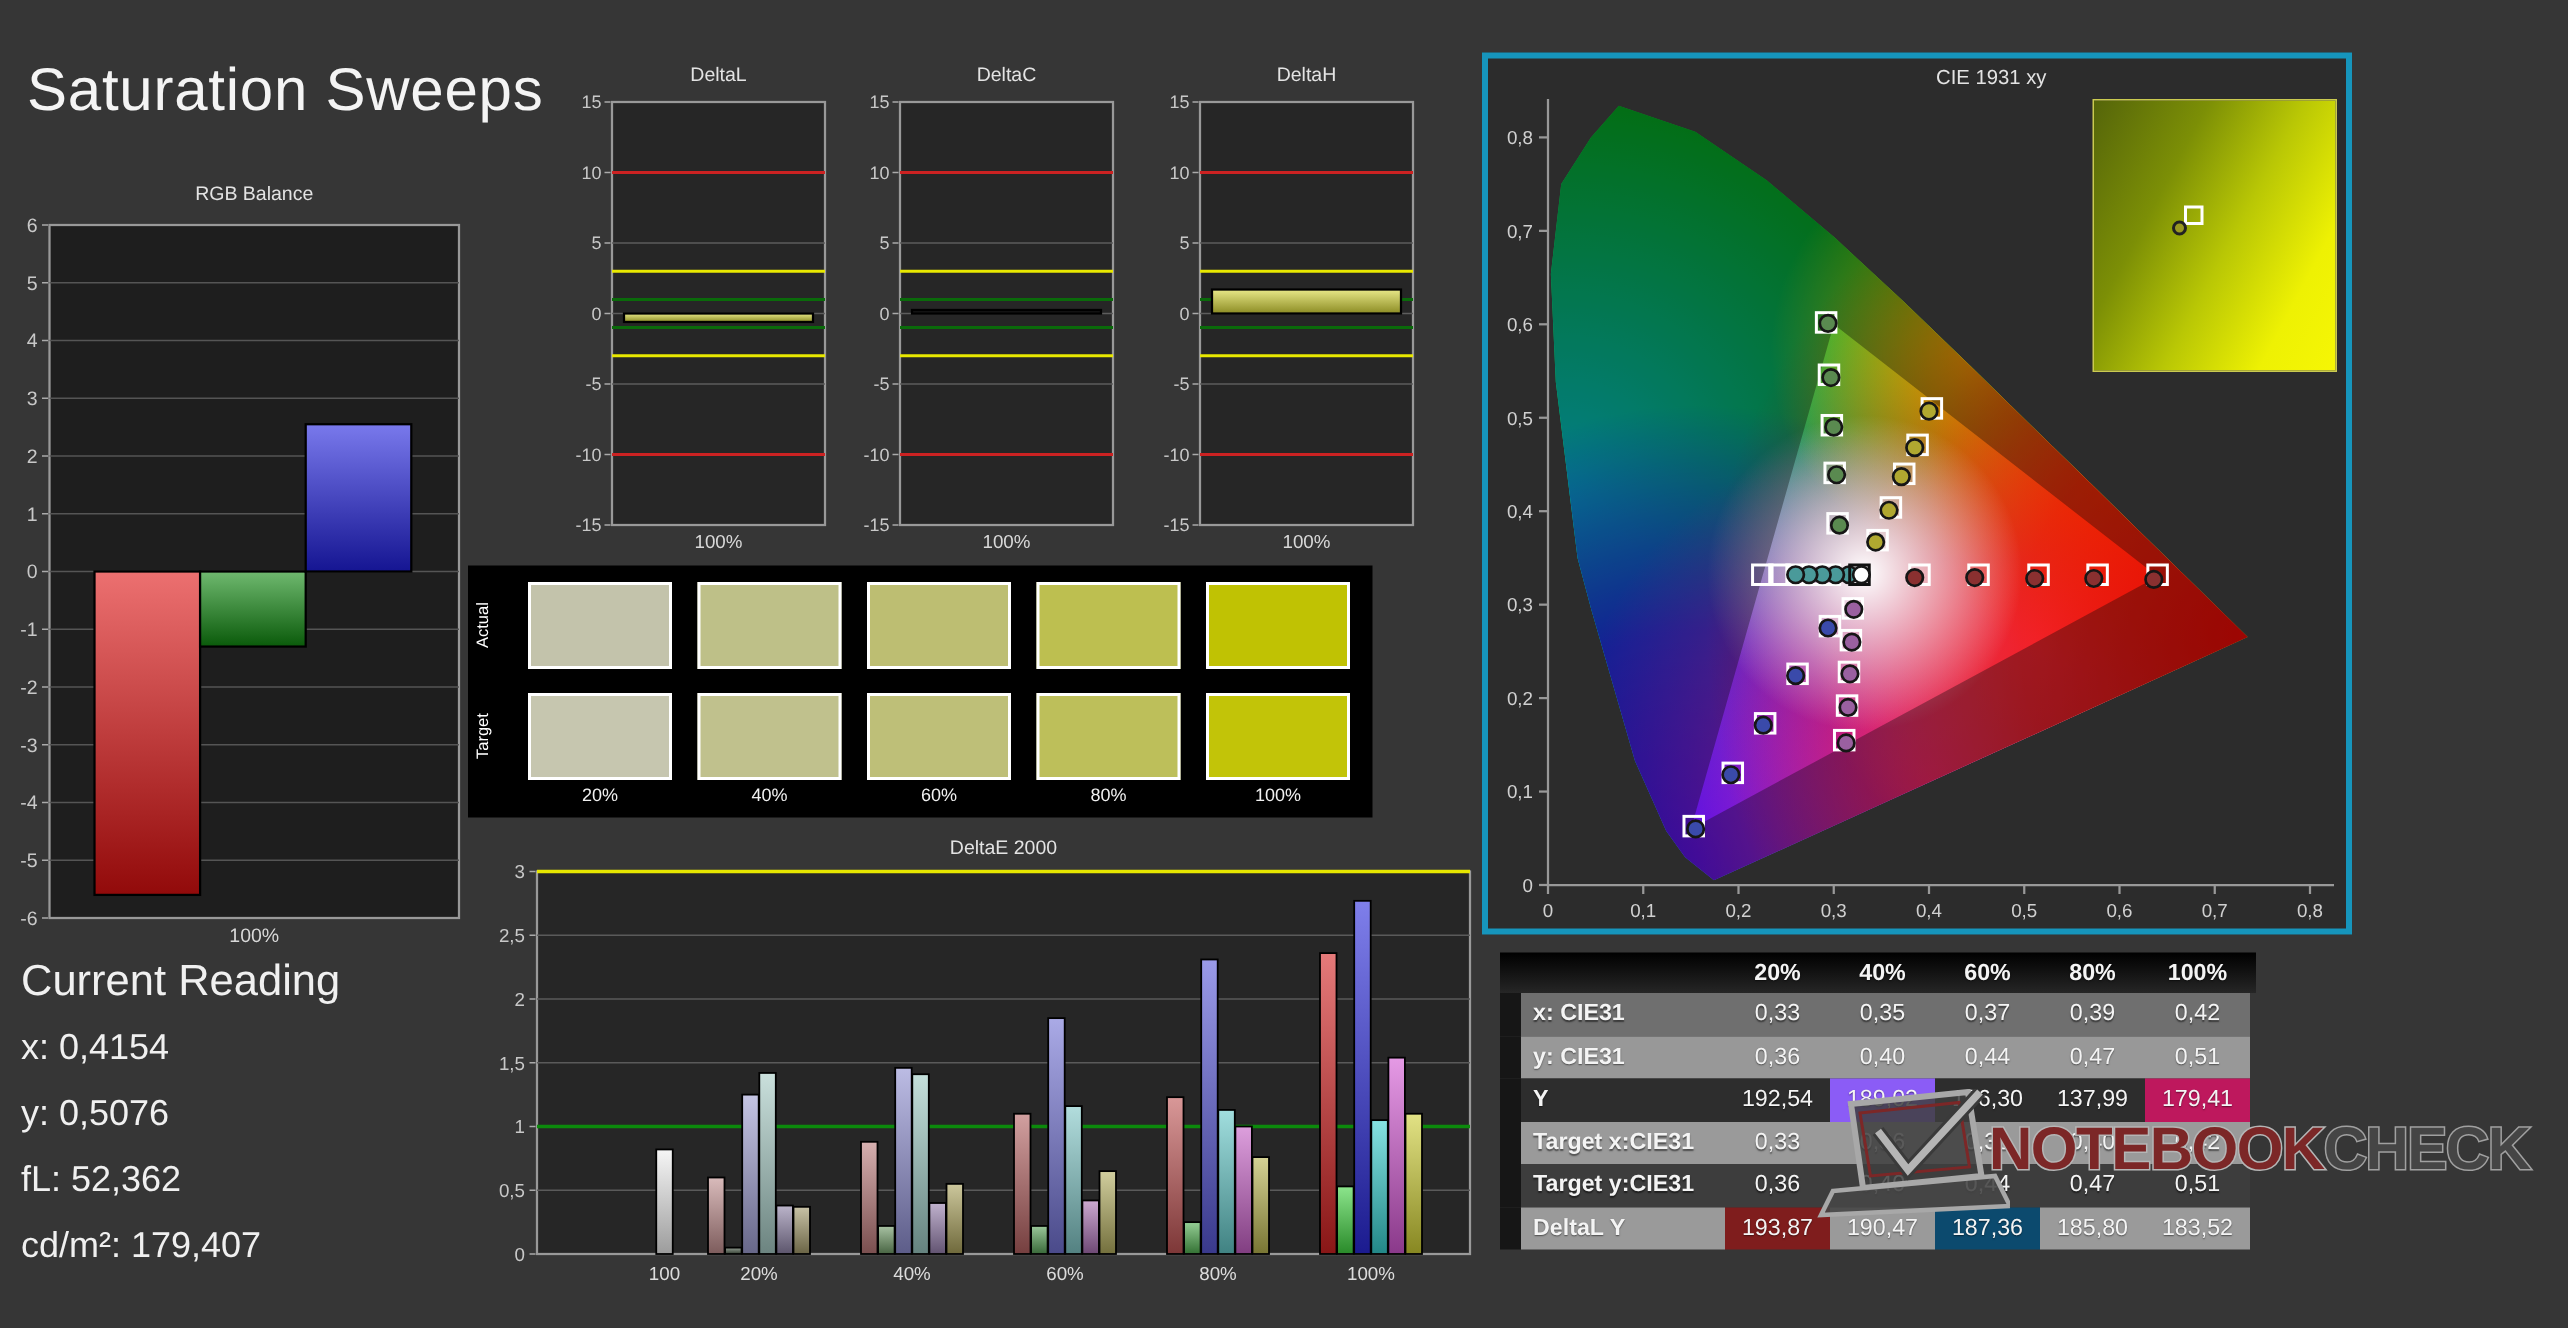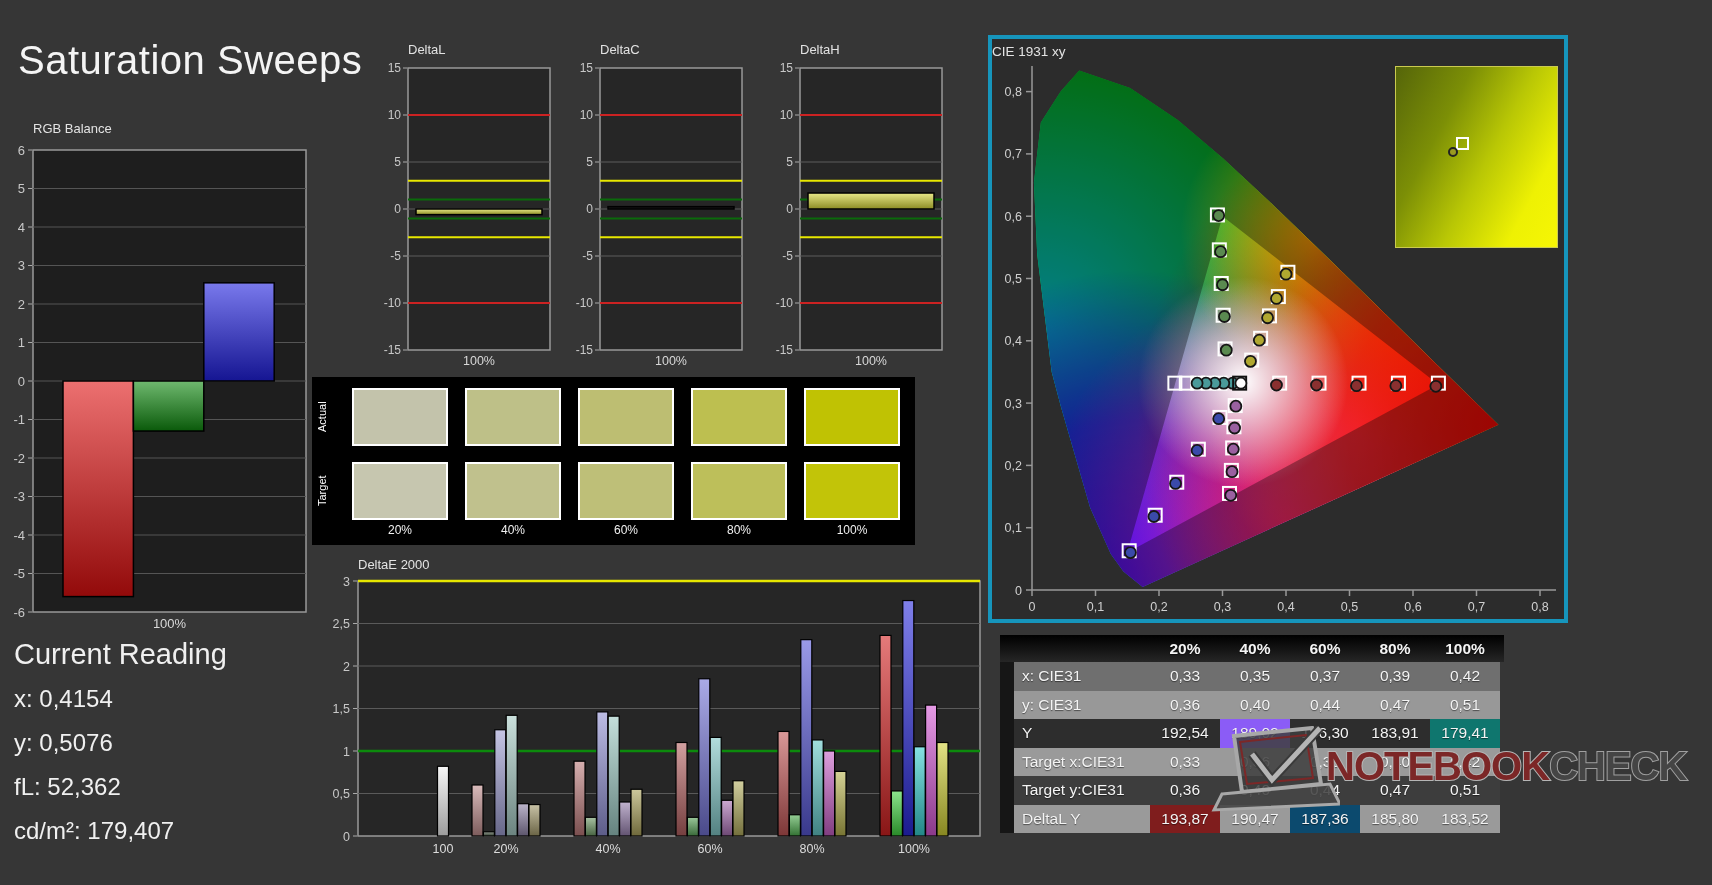--- a/index.html
+++ b/index.html
@@ -1,42 +1,42 @@
 <!DOCTYPE html>
 <html><head>
 <meta charset="utf-8">
 <style>
   html,body{margin:0;padding:0;background:#363636;}
   #app{position:relative;width:1712px;height:885px;background:#363636;overflow:hidden;
        font-family:"Liberation Sans",sans-serif;}
   #app *{box-sizing:border-box;}
   svg text{font-family:"Liberation Sans",sans-serif;}
   .page-title{position:absolute;left:18px;top:38px;font-size:40px;color:#f4f4f4;letter-spacing:0.5px;}
-  .ctitle{position:absolute;text-align:left;font-size:13px;color:#e3e3e3;}
+  .ctitle{position:absolute;text-align:center;font-size:13px;color:#e3e3e3;}
   .xlab{position:absolute;text-align:center;font-size:13px;color:#d8d8d8;}
   #charts{position:absolute;left:0;top:0;}
   .cie-panel{position:absolute;left:988px;top:35px;width:580px;height:588px;background:#2c2c2c;border:4px solid #1695bc;}
   .cie-inset{position:absolute;right:6px;top:27px;width:163px;height:182px;border:1px solid #caca50;
      background:linear-gradient(118deg,#55650a 0%,#7c8f06 30%,#b9c705 55%,#eef103 80%,#f6f605 100%);}
   .inset-square{position:absolute;left:60px;top:70px;width:13px;height:13px;border:2px solid #fff;}
   .inset-circle{position:absolute;left:52px;top:80px;width:10px;height:10px;border:2px solid #222;border-radius:50%;background:#9a9a20;}
   .swatch-panel{position:absolute;left:312px;top:377px;width:603px;height:168px;background:#000;}
   .rot{position:absolute;left:4px;width:16px;color:#fff;font-size:11px;writing-mode:vertical-rl;
        transform:rotate(180deg);text-align:center;}
   .sw{position:absolute;border:2px solid #fff;}
   .swlab{position:absolute;top:146px;width:96px;text-align:center;font-size:12px;color:#f0f0f0;}
   #crd{position:absolute;left:14px;top:638px;color:#f0f0f0;}
   .cr-head{font-size:29px;margin-bottom:14px;}
   .cr-line{font-size:24px;margin-bottom:16px;}
   #rtable{position:absolute;left:1000px;top:635px;width:504px;color:#f4f4f4;font-size:15.5px;}
   .trow{display:flex;height:28.5px;align-items:center;text-shadow:0 1px 1px rgba(0,0,0,0.5);}
   .thead{height:27px;background:linear-gradient(#000,#262626);font-weight:bold;}
   .tc{height:100%;display:flex;align-items:center;}
   .tc-strip{width:14px;}
-  .tc-label{width:136px;padding-left:8px;}
+  .tc-label{width:136px;padding-left:8px;font-weight:bold;}
   .tc-val{width:70px;justify-content:center;}
   #wm{position:absolute;left:1200px;top:726px;width:512px;height:100px;}
   .wm-text{position:absolute;top:18px;left:126px;font-size:40px;font-weight:bold;letter-spacing:-1px;white-space:nowrap;}
   .wm1{color:#7c2727;-webkit-text-stroke:2px #b5b5b5;paint-order:stroke fill;}
   .wm2{color:#454545;-webkit-text-stroke:2px #a0a0a0;paint-order:stroke fill;}
 </style>
 </head>
 <body>
 
 <div id="app">
@@ -612,22 +612,22 @@
         <div class="tc tc-val" style="background: rgb(152, 152, 152);">0,44</div>
         <div class="tc tc-val" style="background: rgb(152, 152, 152);">0,47</div>
         <div class="tc tc-val" style="background: rgb(152, 152, 152);">0,51</div>
       </div>
       <div class="trow">
         <div class="tc tc-strip" style="background: rgb(22, 22, 22);"></div>
         <div class="tc tc-label" style="background: rgb(45, 45, 45);">Y</div>
         <div class="tc tc-val" style="background: rgb(45, 45, 45);">192,54</div>
         <div class="tc tc-val" style="background: #8b5cf6;">189,02</div>
         <div class="tc tc-val" style="background: rgb(45, 45, 45);">186,30</div>
-        <div class="tc tc-val" style="background: rgb(45, 45, 45);">183,91</div>
-        <div class="tc tc-val" style="background: #0f766e;">179,41</div>
+        <div class="tc tc-val" style="background: rgb(45, 45, 45);">137,99</div>
+        <div class="tc tc-val" style="background: #be185d;">179,41</div>
       </div>
       <div class="trow">
         <div class="tc tc-strip" style="background: rgb(22, 22, 22);"></div>
         <div class="tc tc-label" style="background: rgb(154, 154, 154);">Target x:CIE31</div>
         <div class="tc tc-val" style="background: rgb(154, 154, 154);">0,33</div>
         <div class="tc tc-val" style="background: rgb(154, 154, 154);">0,36</div>
         <div class="tc tc-val" style="background: rgb(154, 154, 154);">0,38</div>
         <div class="tc tc-val" style="background: rgb(154, 154, 154);">0,40</div>
         <div class="tc tc-val" style="background: rgb(154, 154, 154);">0,42</div>
       </div>

